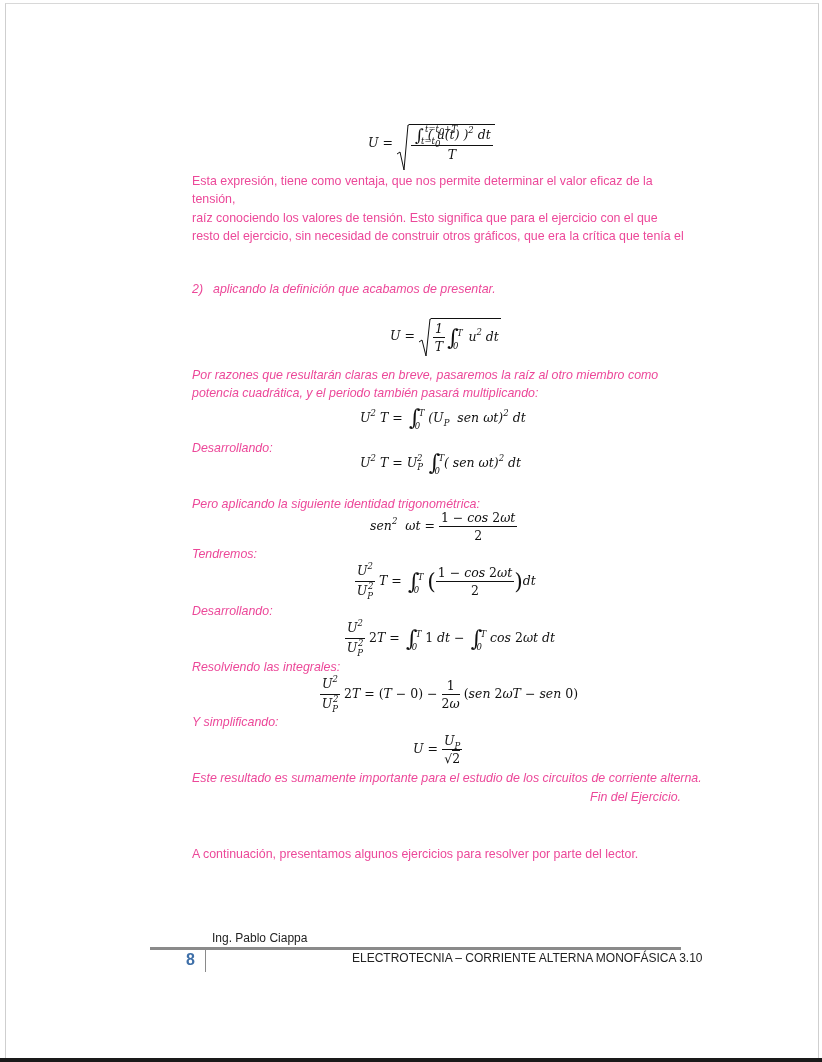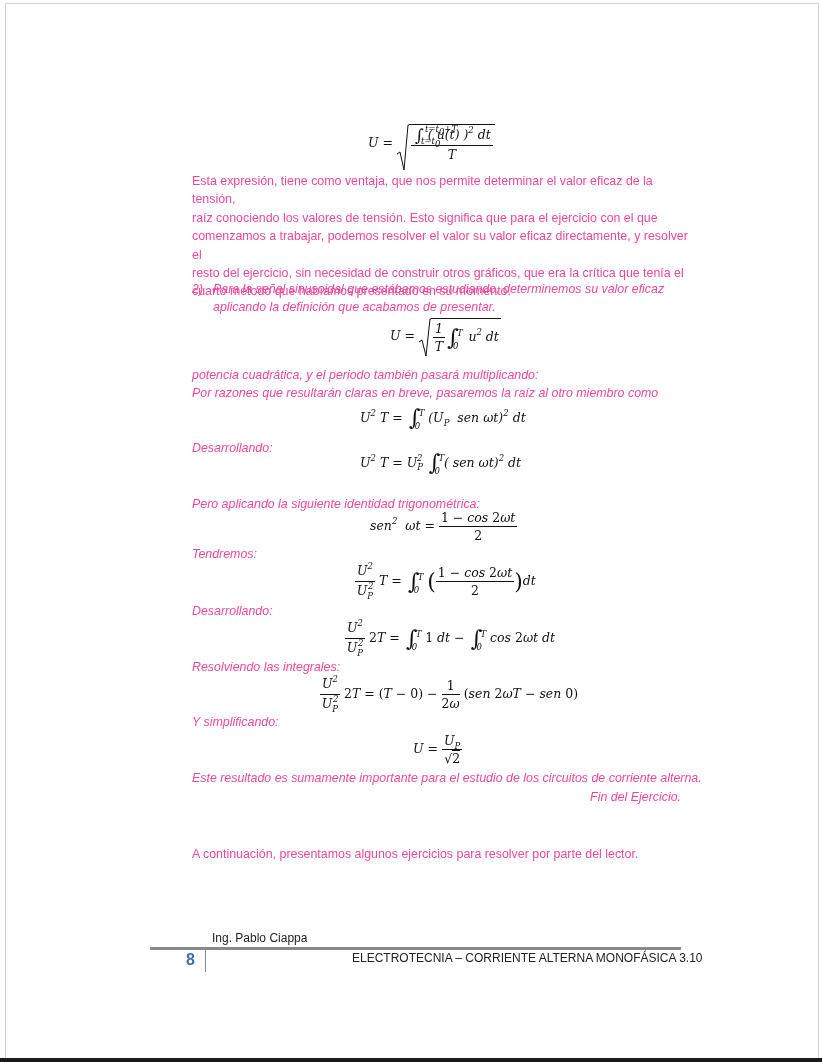--- a/index.html
+++ b/index.html
@@ -46,46 +46,43 @@
         <span class="num"><span class="int" style="font-size:17px;line-height:17px;">∫<span class="ul" style="top:-6px;">t=t<sub>0</sub>+T</span><span class="ll" style="bottom:-6px;">t=t<sub>0</sub></span></span><span style="">( u(t) )</span><span class="sup2">2</span> dt</span>
         <span class="den">T</span>
       </span>
     </span>
   </span>
 </div>
 
 <div class="txt para" style="top:172px;">
   <div>Esta expresión, tiene como ventaja, que nos permite determinar el valor eficaz de la tensión,</div>
   <div>raíz conociendo los valores de tensión. Esto significa que para el ejercicio con el que</div>
-  <div>comenzamos a trabajar, podemos resolver el valor su valor eficaz directamente, y resolver el</div>
   <div>resto del ejercicio, sin necesidad de construir otros gráficos, que era la crítica que tenía el</div>
-  <div>cuarto método que habíamos presentado en su momento.</div>
 </div>
 
 <div class="txt ital" style="top:280px;">2)</div>
 <div class="txt ital" style="top:280px; left:213px; width:480px;">
-  <div>Para la señal sinusoidal que estábamos estudiando, determinemos su valor eficaz</div>
   <div>aplicando la definición que acabamos de presentar.</div>
 </div>
 
 <div class="math" style="left:390px; top:318px;">
   <span>U</span><span class="up"> = </span>
   <span class="sqrt">
     <svg class="rad" viewBox="0 0 12 40" preserveAspectRatio="none">
         <polyline points="0,24 3,22 7,38 11,1 12,1" fill="none" stroke="#111" stroke-width="1"></polyline>
       </svg>
     <span class="body">
       <span class="frac"><span class="num">1</span><span class="den">T</span></span><span class="int">∫<span class="ul">T</span><span class="ll">0</span></span><span style="margin-left:6px;">u</span><span class="sup2">2</span> dt
     </span>
   </span>
 </div>
 
 <div class="txt ital para" style="top:366px;">
+  <div>Por razones que resultarán claras en breve, pasaremos la raíz al otro miembro como</div>
   <div>potencia cuadrática, y el periodo también pasará multiplicando:</div>
-  <div>Por razones que resultarán claras en breve, pasaremos la raíz al otro miembro como</div>
 </div>
 
 <div class="math" style="left:360px; top:407px;">
   U<span class="sup2">2</span> T <span class="up">=</span> <span class="int">∫<span class="ul">T</span><span class="ll">0</span></span><span style="margin-left:4px;">(U<sub>P</sub>&nbsp; sen ωt)</span><span class="sup2">2</span> dt
 </div>
 
 <div class="txt ital" style="top:439px;">Desarrollando:</div>
 
 <div class="math" style="left:360px; top:452px;">
   U<span class="sup2">2</span> T <span class="up">=</span> U<sub>P</sub><span class="sup2" style="margin-left:-6px;">2</span> <span class="int">∫<span class="ul">T</span><span class="ll">0</span></span><span style="">( sen ωt)</span><span class="sup2">2</span> dt

